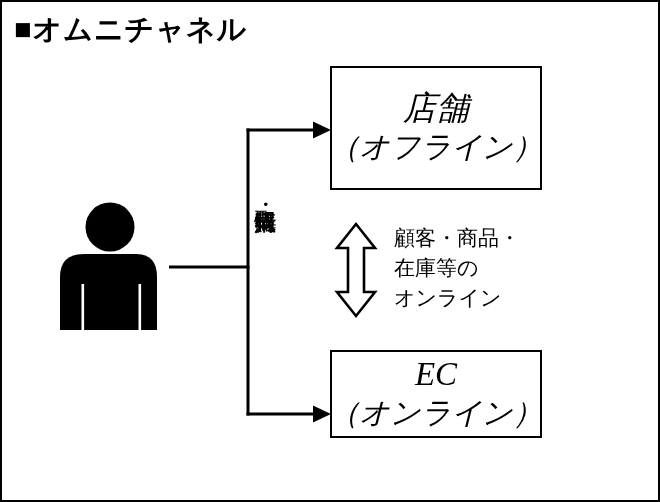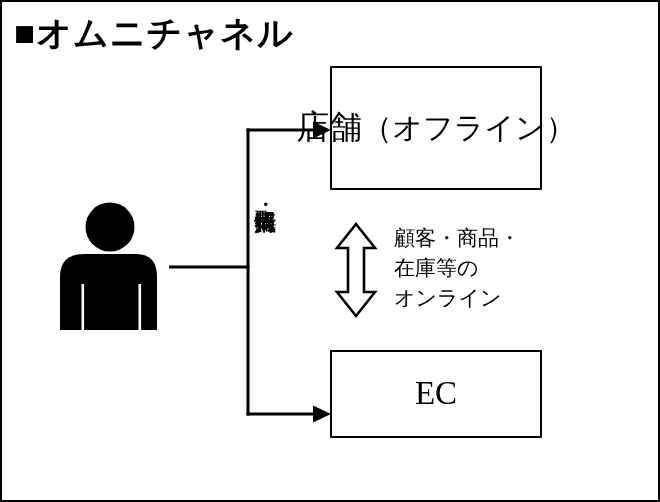--- a/index.html
+++ b/index.html
@@ -14,35 +14,37 @@
     height: 502px;
     box-sizing: border-box;
     border: 2px solid #000000;
     background: #ffffff;
     overflow: hidden;
   }
   .page-title {
     position: absolute;
     left: 12px;
     top: 8px;
-    font-size: 35px;
+    font-size: 29px;
     font-weight: bold;
     color: #000000;
     letter-spacing: 1px;
     white-space: nowrap;
   }
   .node-box {
     position: absolute;
     box-sizing: border-box;
     border: 2px solid #000000;
     background: #ffffff;
     display: flex;
+    flex-direction: column;
     align-items: center;
     justify-content: center;
     color: #000000;
+    font-style: italic;
   }
   .node-box .line1 {
     font-size: 33px;
     line-height: 1.15;
     white-space: nowrap;
   }
   .node-box .line2 {
     font-size: 30px;
     line-height: 1.25;
     white-space: nowrap;
@@ -117,19 +119,20 @@
 
   <div class="vertical-label">購入・情報取得</div>
 
   <div class="node-box box-store">
     <span class="line1">店舗</span>
     <span class="line2">（オフライン）</span>
   </div>
 
   <div class="node-box box-ec">
     <span class="line1">EC</span>
+    <span class="line2">（オンライン）</span>
   </div>
 
   <div class="integration-label">顧客・商品・
 在庫等の
 オンライン</div>
 
 </div>
 
 </body></html>

